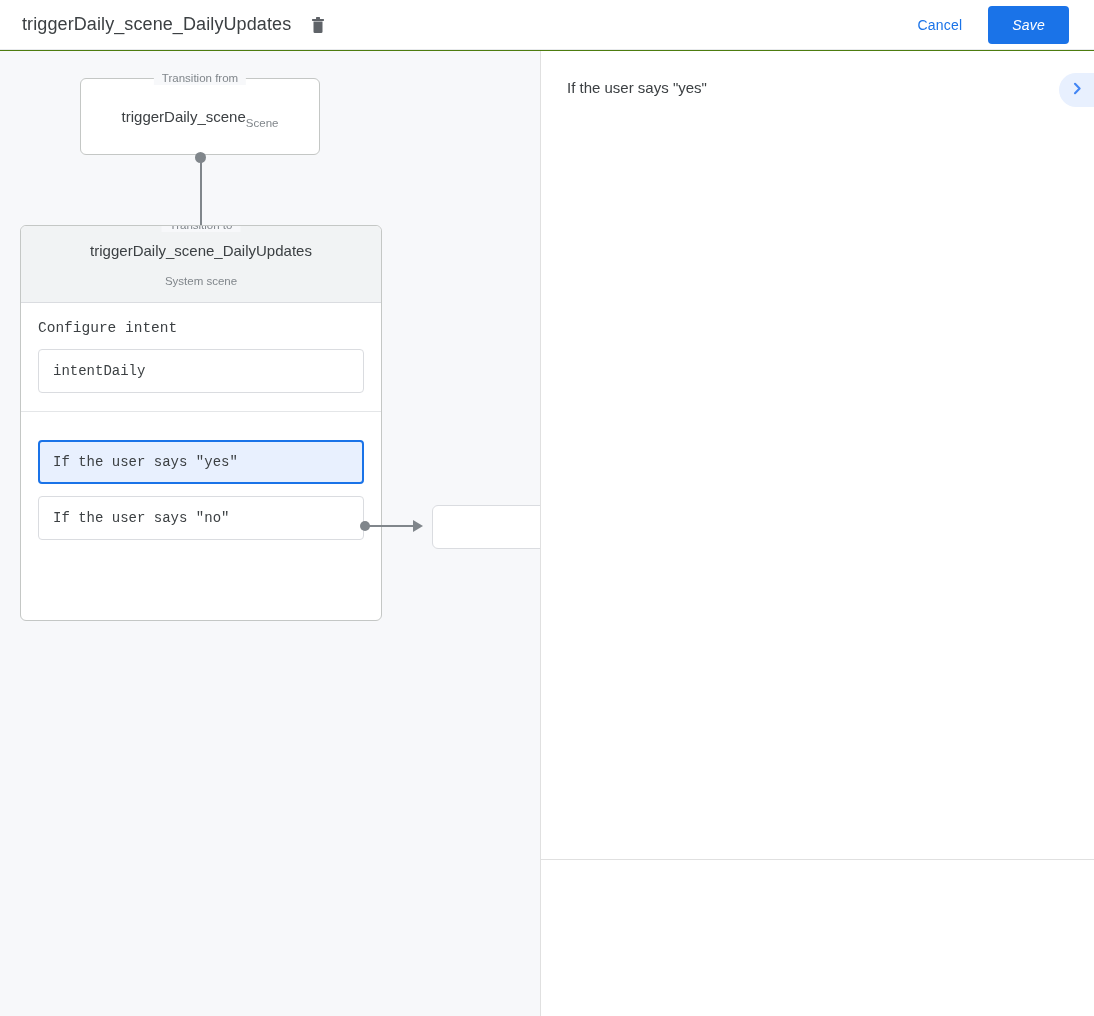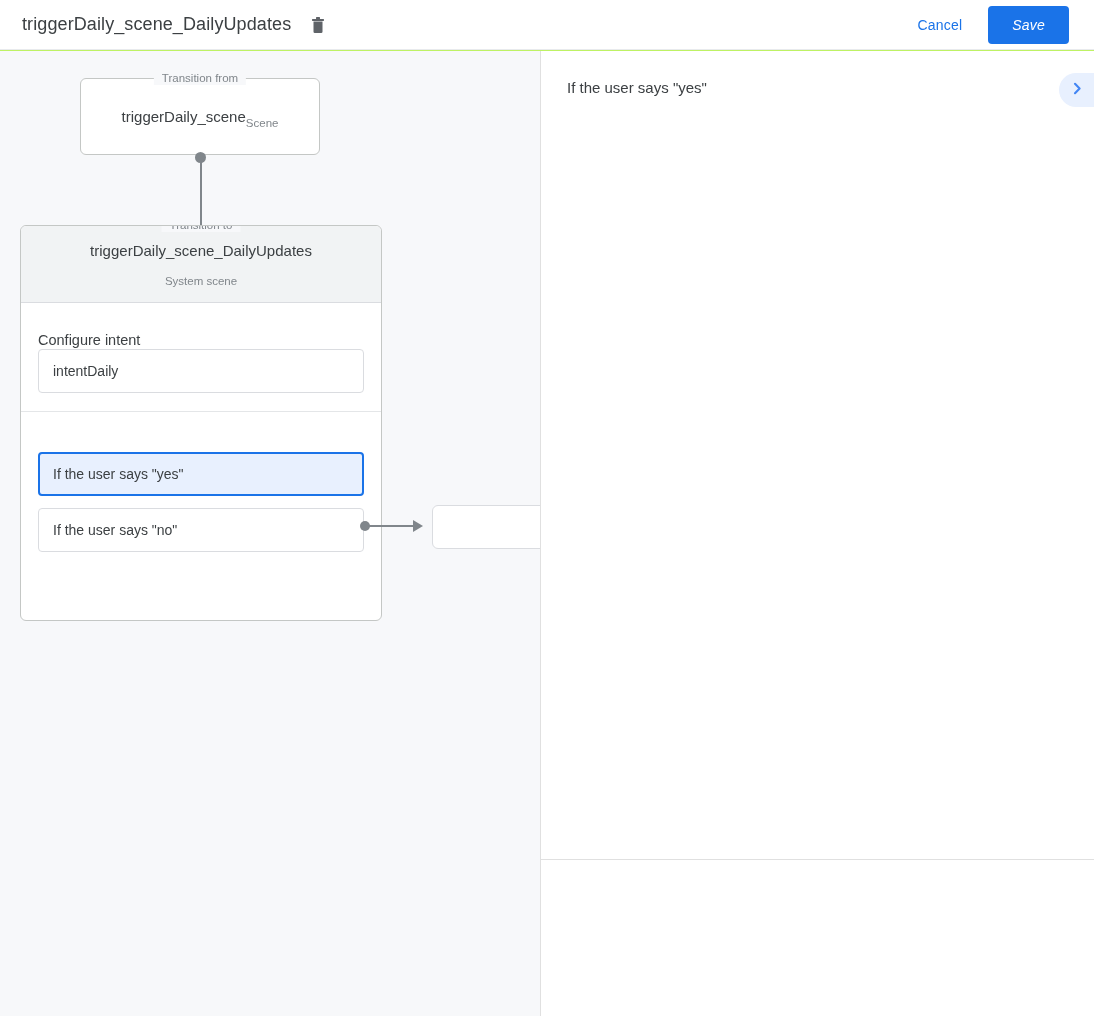--- a/index.html
+++ b/index.html
@@ -4,21 +4,21 @@
 <style>
   * { box-sizing: border-box; }
   html, body {
     margin: 0; padding: 0;
     width: 1094px; height: 1016px;
     overflow: hidden;
     background: #ffffff;
     font-family: "Liberation Sans", sans-serif;
     -webkit-font-smoothing: antialiased;
   }
-  #app { position: relative; width: 1094px; height: 1016px; background:#bef264; }
+  #app { position: relative; width: 1094px; height: 1016px; background:#4d7c0f; }
 
   
   .topbar {
     position:absolute; left:0; top:0; width:1094px; height:50px;
     background:#fff; border-bottom:1px solid #e8eaed;
     display:flex; align-items:center;
   }
   .topbar-title {
     margin-left:22px; font-size:18px; color:#3c4043; letter-spacing:0.1px;
     white-space:nowrap;
@@ -83,25 +83,25 @@
 
   .node-to {
     left:20px; top:174px; width:362px; height:396px;
     padding:0; overflow:hidden; background:#fff;
   }
   .node-to-head {
     background:#f1f3f4; border-bottom:1px solid #dadce0;
     height:77px; display:flex; flex-direction:column;
     align-items:center; justify-content:center; border-radius:5px 5px 0 0;
   }
-  .section { padding:28px 17px 18px 17px; }
+  .section { padding:16px 17px 18px 17px;font-family:Liberation Mono, monospace; }
   .section + .section { border-top:1px solid #e4e6e8; }
   .section-label { font-size:14.5px; color:#3c4043; line-height:18px; }
   .field-box {
-    height:44px; border:1px solid #dadce0; border-radius:4px;
+    margin-top:12px; height:44px; border:1px solid #dadce0; border-radius:4px;
     background:#fff; display:flex; align-items:center; padding:0 14px;
     font-size:14px; color:#3c4043;
   }
   .cond-box {
     margin-top:12px; height:44px; border:1px solid #dadce0; border-radius:4px;
     background:#fff; display:flex; align-items:center; padding:0 14px;
     font-size:14px; color:#3c4043; cursor:pointer;
   }
   .cond-box.selected {
     border:2px solid #1a73e8; background:#e8f0fe; padding:0 13px;

